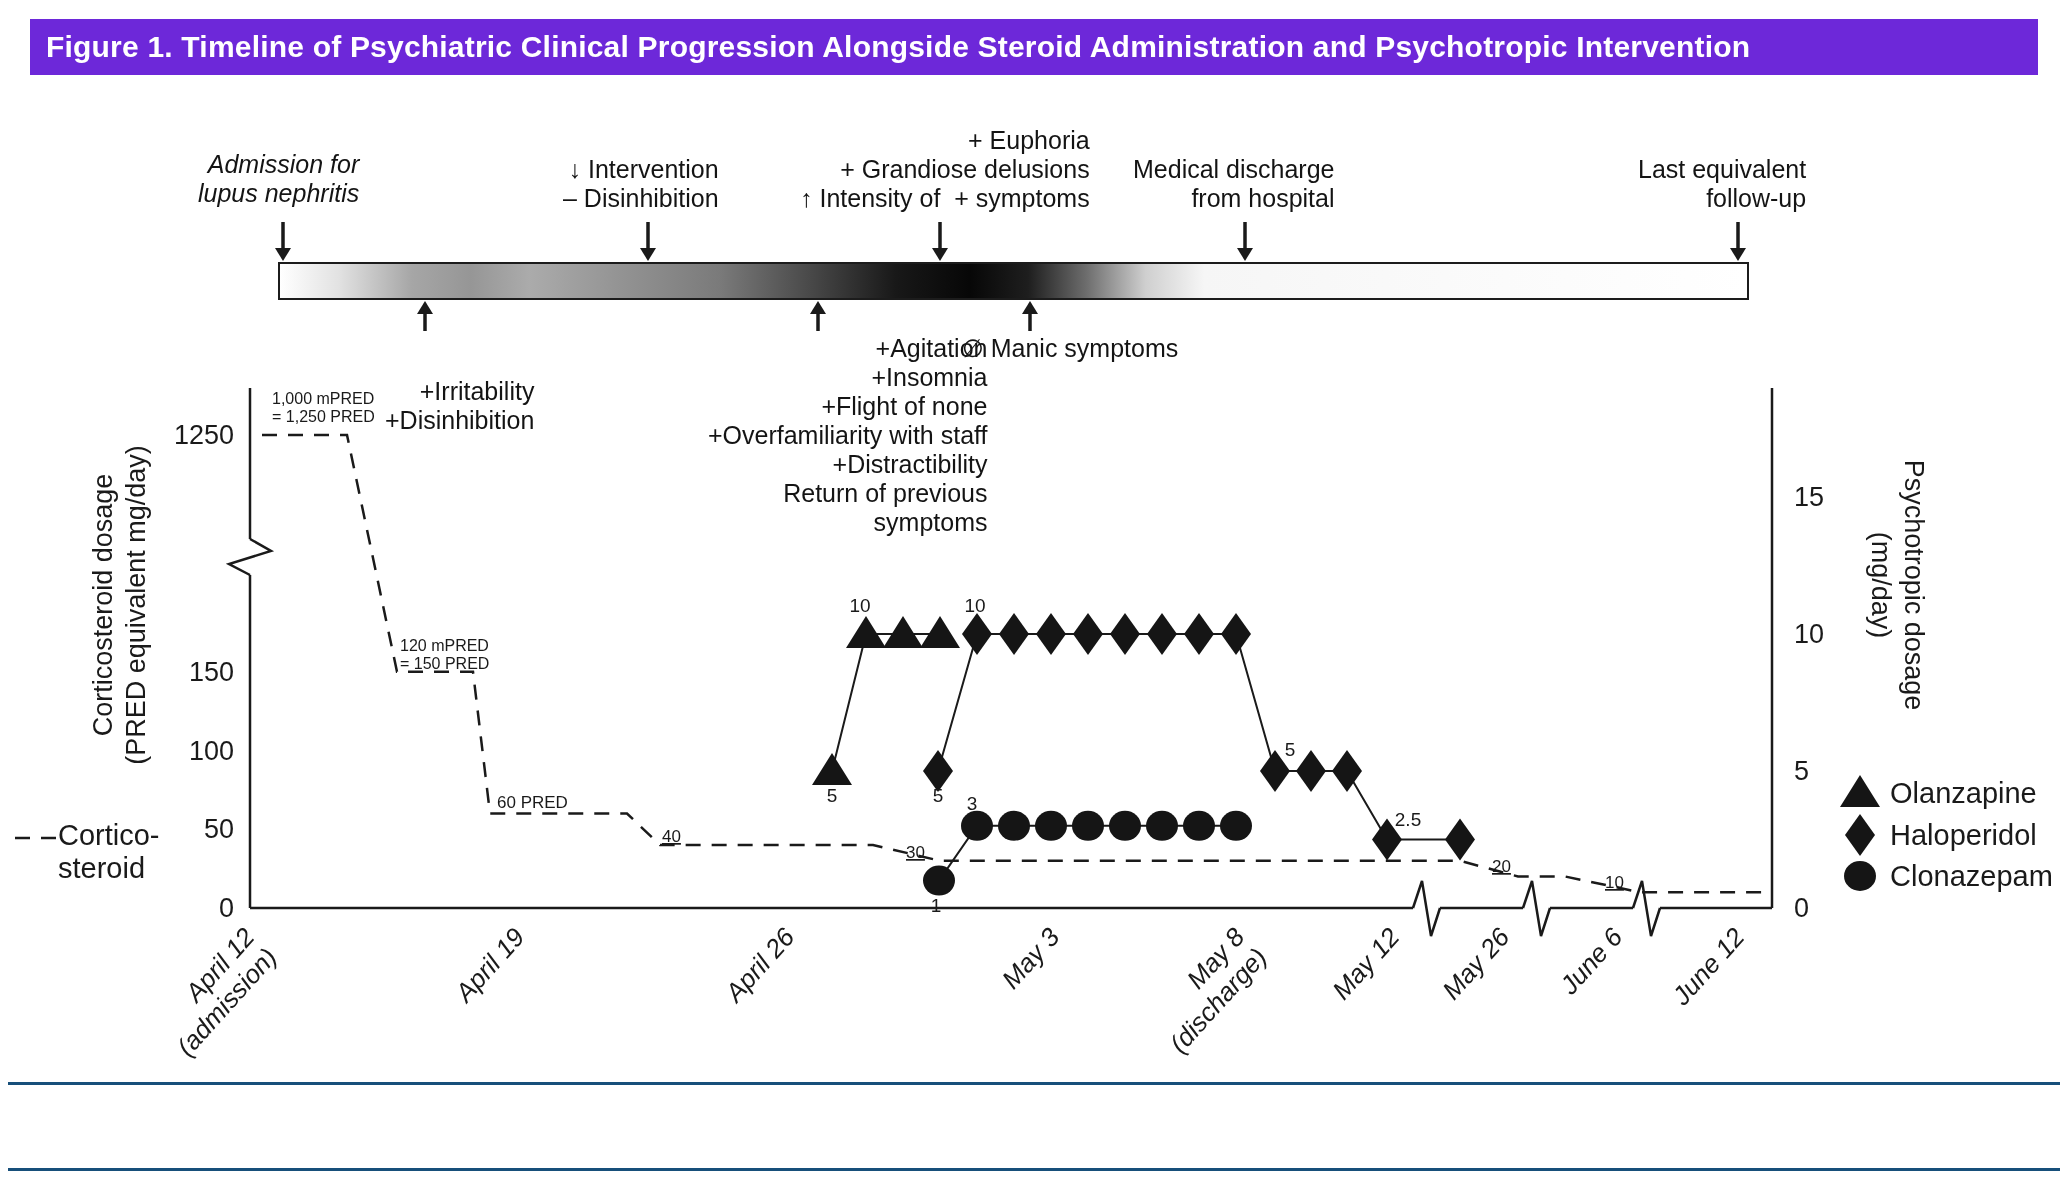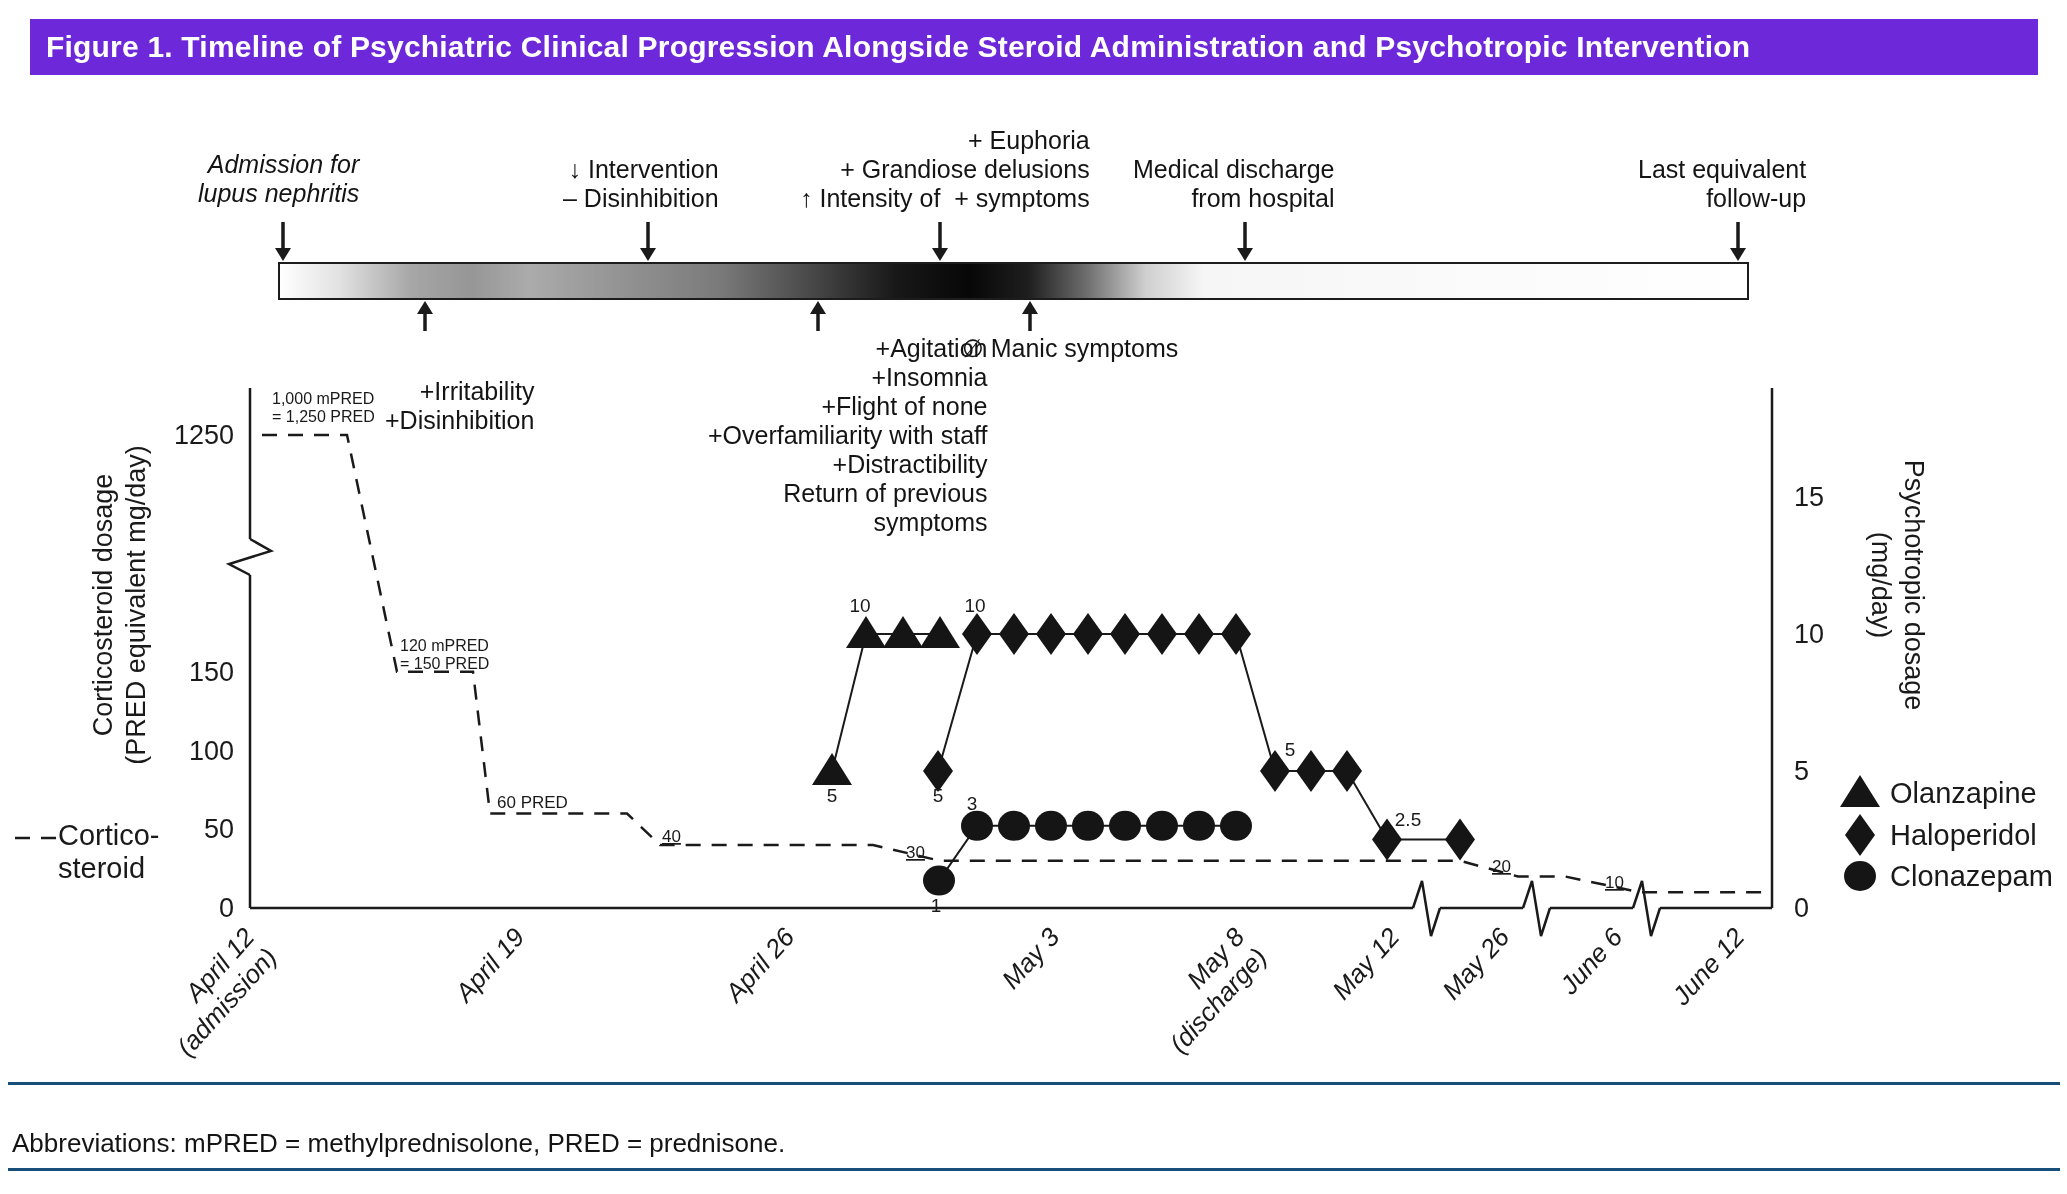--- a/index.html
+++ b/index.html
@@ -165,15 +165,14 @@
       <text x="58" y="878" font-size="29" fill="#1a1a1a" text-anchor="start" font-family="&quot;Liberation Sans&quot;, sans-serif">steroid</text>
       <path d="M 1840 807 L 1880 807 L 1860 775 Z" fill="#151515"></path>
       <text x="1890" y="803" font-size="29" fill="#1a1a1a" text-anchor="start" font-family="&quot;Liberation Sans&quot;, sans-serif">Olanzapine</text>
       <path d="M 1860 814 L 1875 835 L 1860 856 L 1845 835 Z" fill="#151515"></path>
       <text x="1890" y="845" font-size="29" fill="#1a1a1a" text-anchor="start" font-family="&quot;Liberation Sans&quot;, sans-serif">Haloperidol</text>
       <ellipse cx="1860" cy="876" rx="16" ry="15" fill="#151515"></ellipse>
       <text x="1890" y="886" font-size="29" fill="#1a1a1a" text-anchor="start" font-family="&quot;Liberation Sans&quot;, sans-serif">Clonazepam</text>
     </svg>
 
   <div class="footer-rule" id="ruleTop" style="top: 1082px; background: rgb(23, 79, 122);"></div>
-  <div class="footer-text" style="top:1128px">Abbreviations: mPRED = methylprednisolone, PRED = prednisone.</div>
   <div class="footer-rule" id="ruleBottom" style="top: 1168px; background: rgb(23, 79, 122);"></div>
 </div>
 
 </body></html>

